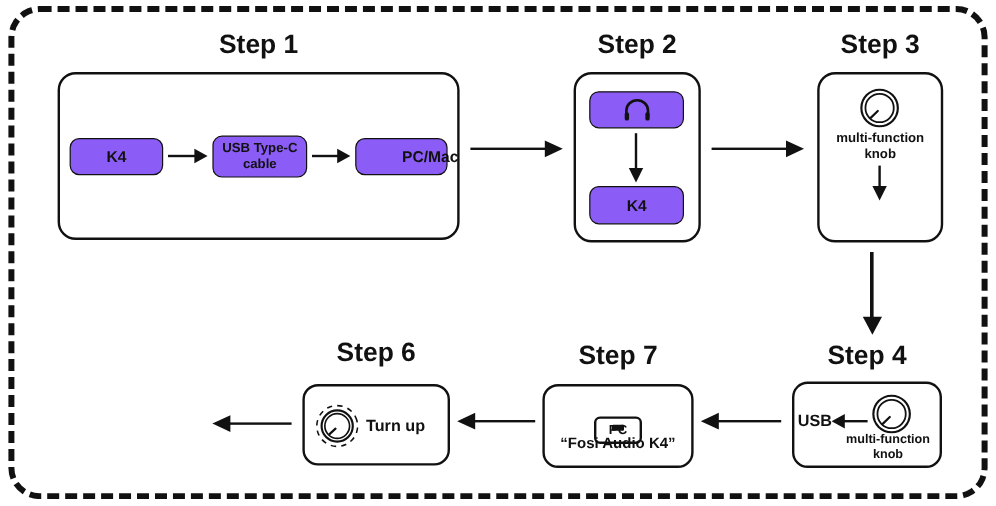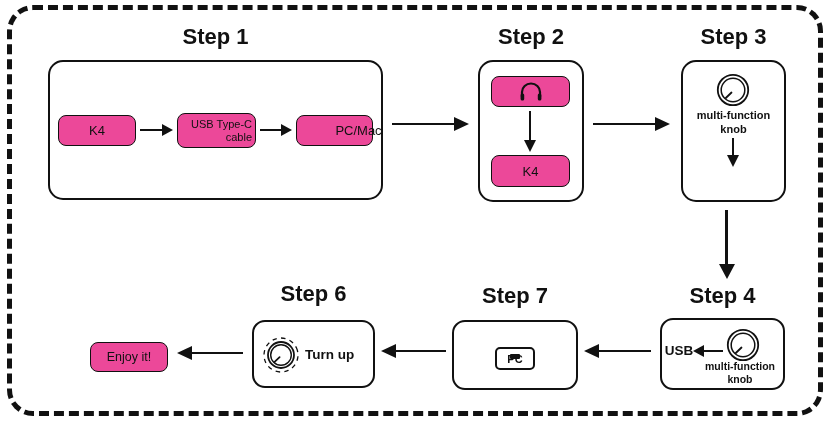--- a/index.html
+++ b/index.html
@@ -14,23 +14,23 @@
   }
   .abs { position:absolute; }
   .title {
     position:absolute; text-align:center; font-weight:700; font-size:22px;
     letter-spacing:0; color:#111;
   }
   .stepbox {
     position:absolute; border:2px solid #111; border-radius:15px; background:#fff;
   }
   .minibox {
-    position:absolute; border:1.6px solid #111; border-radius:8px; background:#ec4899;
-    display:flex; align-items:center; justify-content:center; text-align:right;
-    font-weight:400; color:#111;
+    position:absolute; border:1.6px solid #111; border-radius:8px; background:#8b5cf6;
+    display:flex; align-items:center; justify-content:center; text-align:center;
+    font-weight:700; color:#111;
   }
   .lbl { position:absolute; text-align:center; font-weight:700; color:#111; }
 
   
   .arr { position:absolute; }
   .arr-r::before { content:""; position:absolute; left:0; right:11px; top:50%; margin-top:-1.25px; height:2.5px; background:#111; }
   .arr-r::after  { content:""; position:absolute; right:0; top:50%; margin-top:-7px; width:0; height:0;
                    border-left:15px solid #111; border-top:7px solid transparent; border-bottom:7px solid transparent; }
   .arr-l::before { content:""; position:absolute; right:0; left:11px; top:50%; margin-top:-1.25px; height:2.5px; background:#111; }
   .arr-l::after  { content:""; position:absolute; left:0; top:50%; margin-top:-7px; width:0; height:0;
@@ -122,33 +122,33 @@
 
   <div class="arr arr-l" style="left:584px; top:344px; width:67px; height:14px;"></div>
 
   <div class="title" style="left:452px; top:283px; width:126px;">Step 7</div>
   <div class="stepbox" style="left:452px; top:320px; width:126px; height:70px; border-radius:13px;"></div>
 
   <div class="monitor">
     <span>PC</span>
   </div>
   <div class="monitor-stand"></div>
+  <div class="lbl" style="left:454px; top:362px; width:122px; font-size:12.5px;">“Fosi Audio K4”</div>
 
   <div class="arr arr-l" style="left:381px; top:344px; width:65px; height:14px;"></div>
 
   <div class="title" style="left:252px; top:281px; width:123px;">Step 6</div>
   <div class="stepbox" style="left:252px; top:320px; width:123px; height:68px; border-radius:13px;"></div>
 
   <span class="abs" style="left:260px; top:330px;">
     <svg width="46" height="46" viewBox="0 0 46 46">
       <circle cx="21" cy="25" r="17" fill="none" stroke="#111" stroke-width="1.3" stroke-dasharray="4.5 4.2" transform="rotate(-25 21 25)"></circle>
       <circle cx="21" cy="25" r="13" fill="none" stroke="#111" stroke-width="1.8"></circle>
       <circle cx="21" cy="25" r="10.3" fill="none" stroke="#111" stroke-width="1.4"></circle>
       <line x1="19.6" y1="27.2" x2="14.6" y2="31.8" stroke="#111" stroke-width="1.8" stroke-linecap="round"></line>
     </svg>
   </span>
   <div class="lbl" style="left:305px; top:347px; width:62px; font-size:13.5px; text-align:left;">Turn up</div>
 
   <div class="arr arr-l" style="left:177px; top:346px; width:66px; height:14px;"></div>
 
-  <div class="minibox" style="left:90px; top:342px; width:78px; height:30px; font-size:12.5px; border-width:1.8px;">Enjoy it!</div>
 
 </div>
 
 </body></html>

